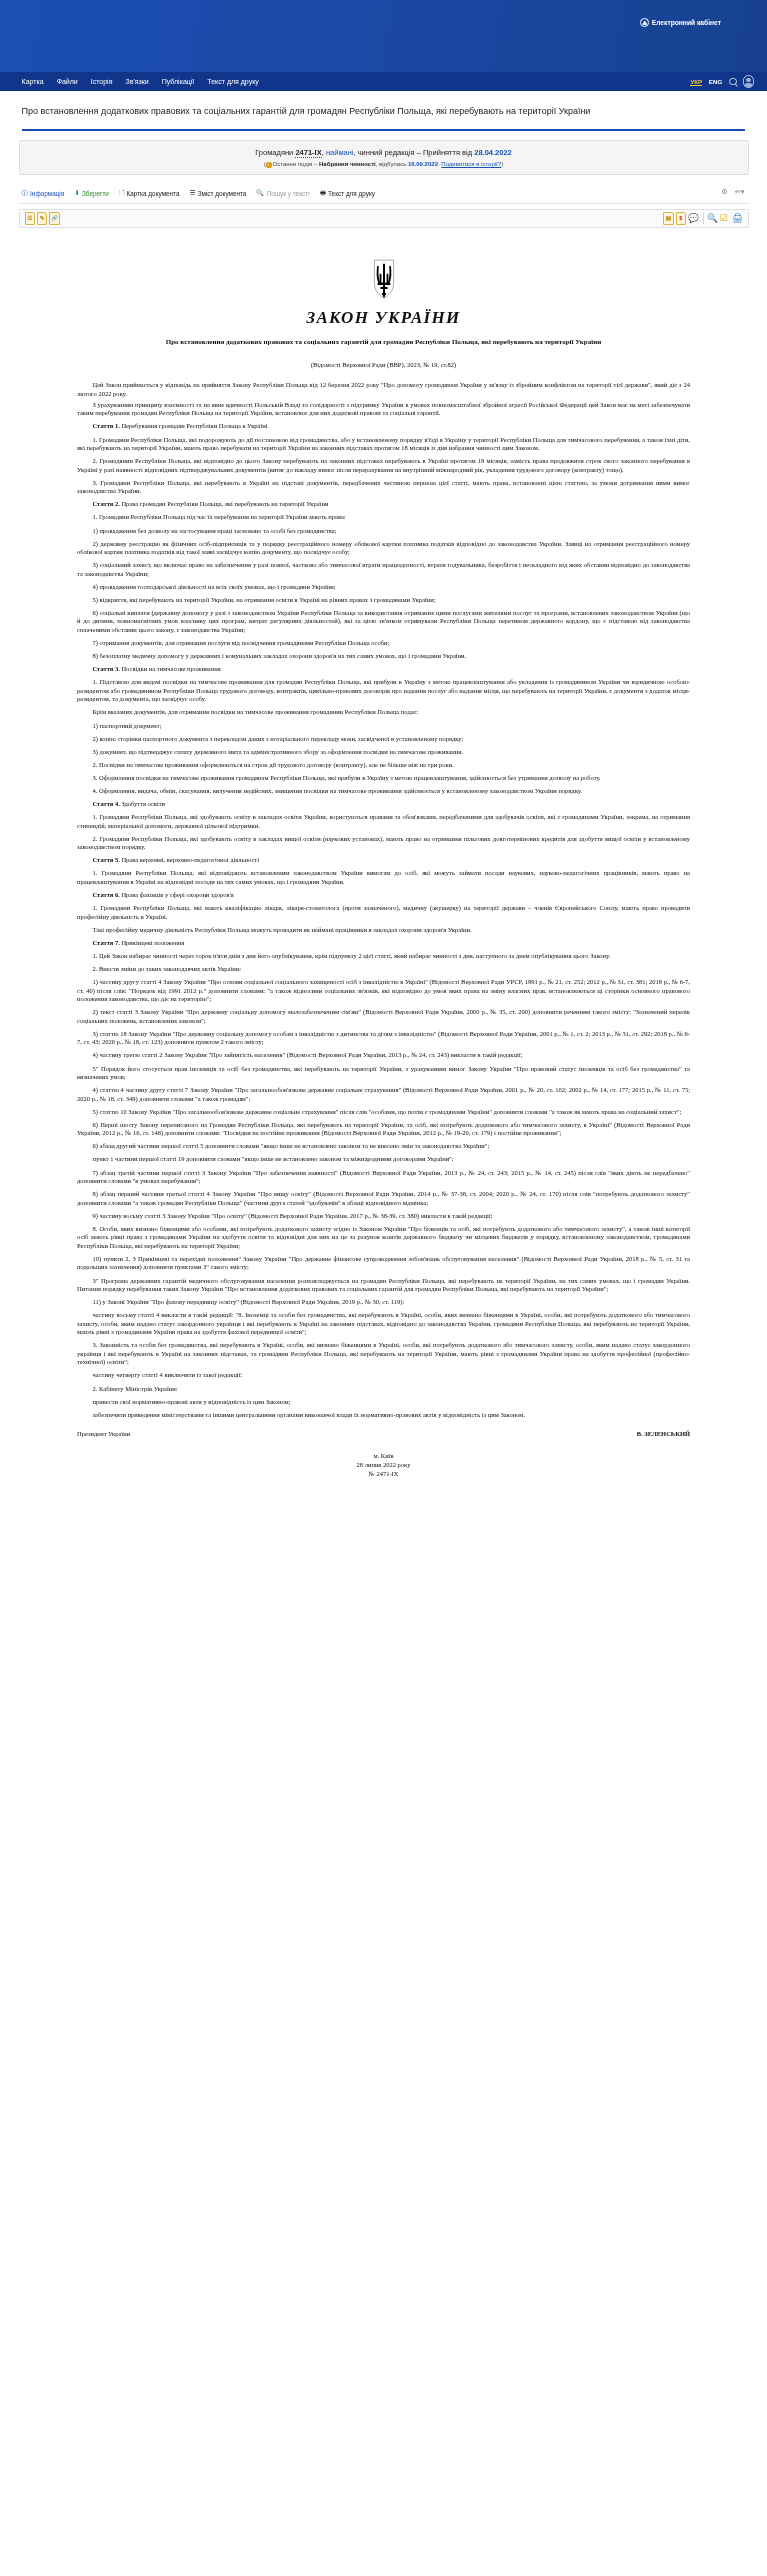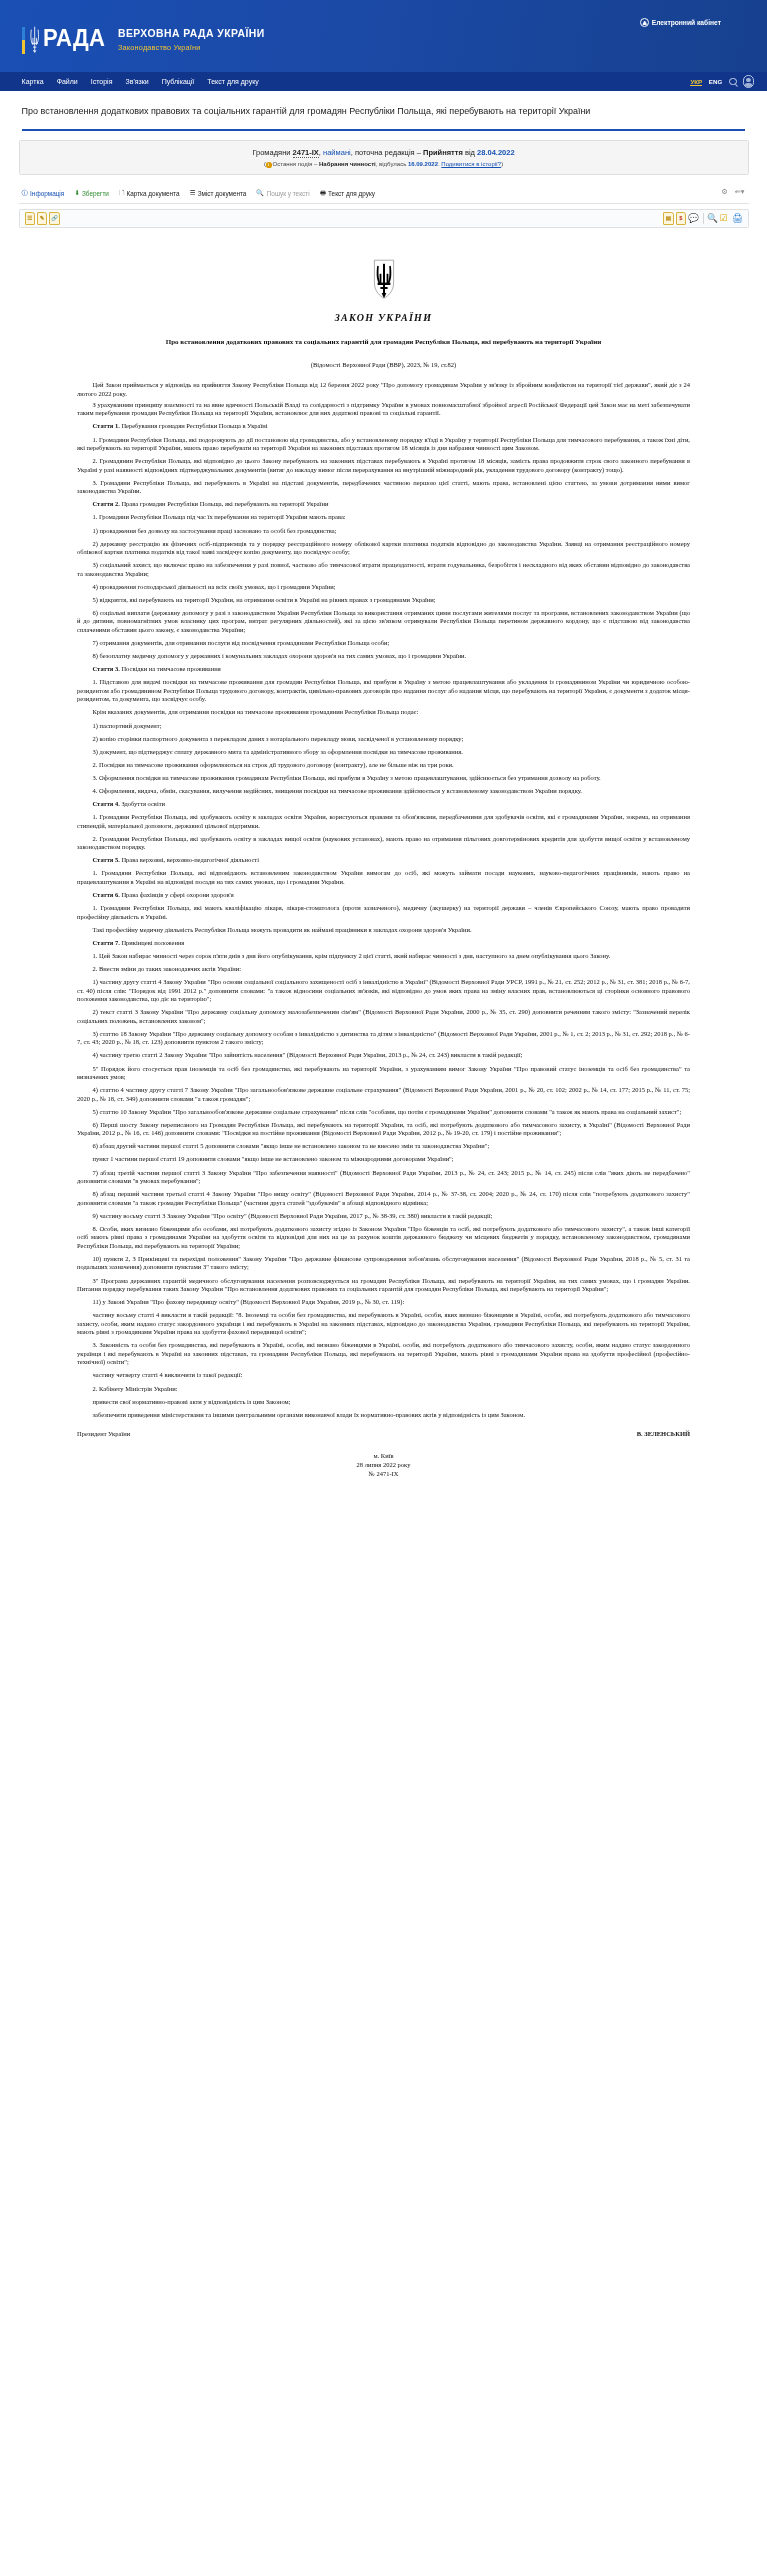--- a/index.html
+++ b/index.html
@@ -86,21 +86,21 @@
   .title-rule{ height:2.1px; background:#1a4fb4; margin:5.2px 21.6px 0 21.6px; }
 
   
   .docinfo{
     margin:9.3px 18.5px 0 18.5px; background:#f5f5f5; border:0.5px solid #dedede;
     border-radius:1.5px; padding:7.2px 5.2px 6.2px 5.2px; text-align:center;
     font-size:7.5px; color:#222;
   }
   .docinfo .num{ font-weight:bold; border-bottom:0.5px dotted #555; }
   .docinfo .chynnyi{ color:#1551b5; }
-  .docinfo .bold{ font-weight:bold; }
+  .docinfo .bold{ font-weight:normal; }
   .docinfo .date{ color:#1551b5; font-weight:bold; }
   .docinfo .sub{ font-size:6px; margin-top:3.6px; color:#444; }
   .docinfo .sub .warn{
     display:inline-block;width:5.7px;height:5.7px;border-radius:50%;
     background:#d99a00;color:#fff;font-size:4.4px;line-height:5.7px;font-weight:bold;
     text-align:center;vertical-align:-0.5px;margin-right:1px;
   }
   .docinfo .sub a{ color:#1551b5; }
   .docinfo .sub .dt{ color:#1551b5; font-weight:bold; }
   .docinfo .sub .nb{ font-weight:bold; color:#222; }
@@ -137,58 +137,38 @@
   .rico{ width:10.3px;height:11.3px;display:inline-block;position:relative;}
 
   
   .docbody{
     margin:0 auto; padding:17.5px 77px 20.6px 77px; max-width:767px;
     font-family:"Liberation Serif", serif; font-size:6.5px; line-height:8.5px;
     color:#111; text-align:justify;
   }
   .tryzub-big{ display:block; margin:13.4px auto 15.5px auto; width:24px; height:40px; }
   .law-kind{ text-align:center; font-style:italic; font-weight:bold;
-    font-size:10px; letter-spacing:1.3px; margin:3.1px 0 15.5px 0;
+    font-size:17px; letter-spacing:1.3px; margin:3.1px 0 15.5px 0;
     font-family:"Liberation Serif", serif;}
   .law-title{ text-align:center; font-weight:bold; font-size:7px;
     line-height:9.8px; margin:0 0 13.4px 0;}
   .vvr{ text-align:center; font-size:6.5px; margin:0 0 11.3px 0;}
   p.para{ margin:0 0 2.6px 0; text-indent:15.5px; }
   p.art{ margin:4.6px 0 2.6px 0; text-indent:15.5px; }
   p.art b{ font-weight:bold; }
   .sign-place{ text-align:center; margin-top:13.4px; font-size:6.5px; line-height:8.8px;}
   .sign-row{ display:flex; justify-content:space-between; margin-top:11.3px;
     font-size:6.5px;}
   .sign-row .l{ font-weight:normal; }
   .sign-row .r{ font-weight:bold; }
 </style>
 </head>
 <body>
 
 <div class="topbar">
-  <div class="logo-wrap">
-    <div class="flagbar"></div>
-    <svg class="tryzub-sm" viewBox="0 0 60 150">
-      <g fill="none" stroke="#ffffff" stroke-width="4">
-        <path d="M30 8 L30 128"></path>
-        <path d="M14 22 C10 55, 12 78, 22 92"></path>
-        <path d="M46 22 C50 55, 48 78, 38 92"></path>
-        <path d="M22 92 L22 60"></path>
-        <path d="M38 92 L38 60"></path>
-        <path d="M16 86 L44 86"></path>
-        <path d="M22 104 L38 104"></path>
-        <path d="M30 128 L24 118 M30 128 L36 118"></path>
-      </g>
-    </svg>
-    <div class="rada-word">РАДА</div>
-    <div class="logo-right">
-      <div class="vru">ВЕРХОВНА РАДА УКРАЇНИ</div>
-      <div class="zakon">Законодавство України</div>
-    </div>
-  </div>
   <div class="ecab">
     <span class="usr"></span>
     <span>Електронний кабінет</span>
   </div>
 </div>
 
 <div class="navbar">
   <a href="#">Картка</a>
   <a href="#">Файли</a>
   <a href="#">Історія</a>
@@ -204,21 +184,21 @@
 </div>
 
 <div class="page-title">Про встановлення додаткових правових та соціальних гарантій для громадян Республіки Польща, які перебувають на території України</div>
 <div class="title-rule"></div>
 
 <div class="docinfo">
   <div>
     <span>Громадяни</span>
     <span class="num">2471-IX</span><span>,</span>
     <span class="chynnyi">наймані</span><span>,</span>
-    <span>поточна редакція</span>
+    <span>чинний редакція</span>
     <span>–</span>
     <span class="bold">Прийняття</span>
     <span>від</span>
     <span class="date">28.04.2022</span>
   </div>
   <div class="sub">
     <span>(</span><span class="warn">i</span><span>Остання подія</span>
     <span>–</span>
     <span class="nb">Набрання чинності</span><span>, відбулась</span>
     <span class="dt">16.09.2022</span><span>.</span>

